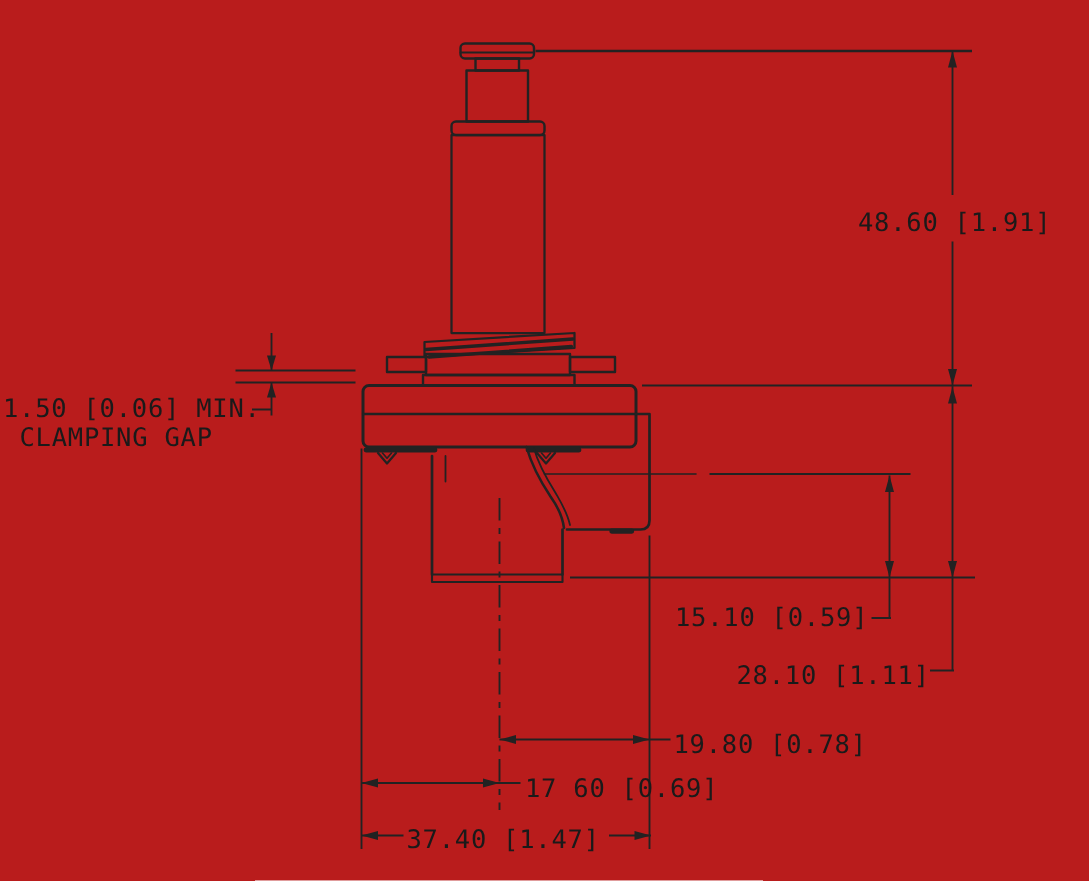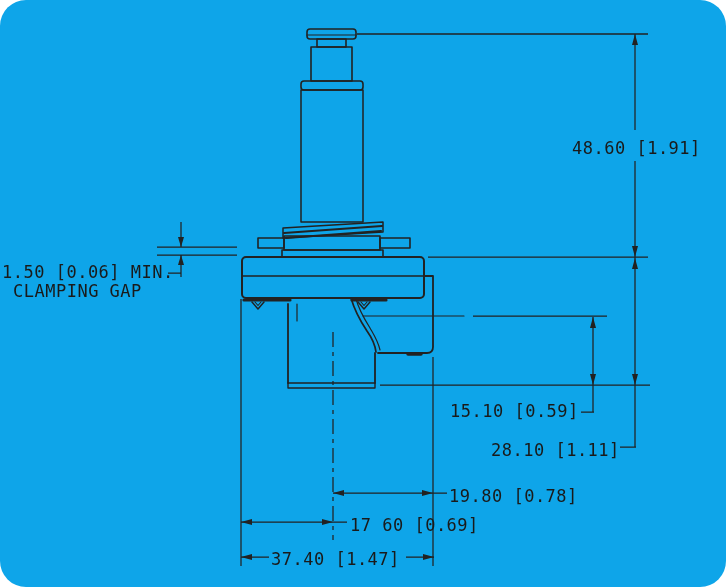--- a/index.html
+++ b/index.html
@@ -1,17 +1,17 @@
 <!DOCTYPE html>
 <html><head>
 <meta charset="utf-8">
 <title>Technical Dimension Drawing</title>
 <style>
   html,body{margin:0;padding:0;background:#ffffff;}
-  .stage{position:relative;width:726px;height:587px;background:#0ea5e9;overflow:hidden;border-radius:26px;}
+  .stage{position:relative;width:726px;height:587px;background:#b91c1c;overflow:hidden;}
   svg{display:block;}
   .dim-text{
     font-family:"DejaVu Sans Mono","Liberation Mono",monospace;
     font-size:17px;
     letter-spacing:0.5px;
     fill:#1a1a1a;
   }
 </style>
 </head>
 <body>

